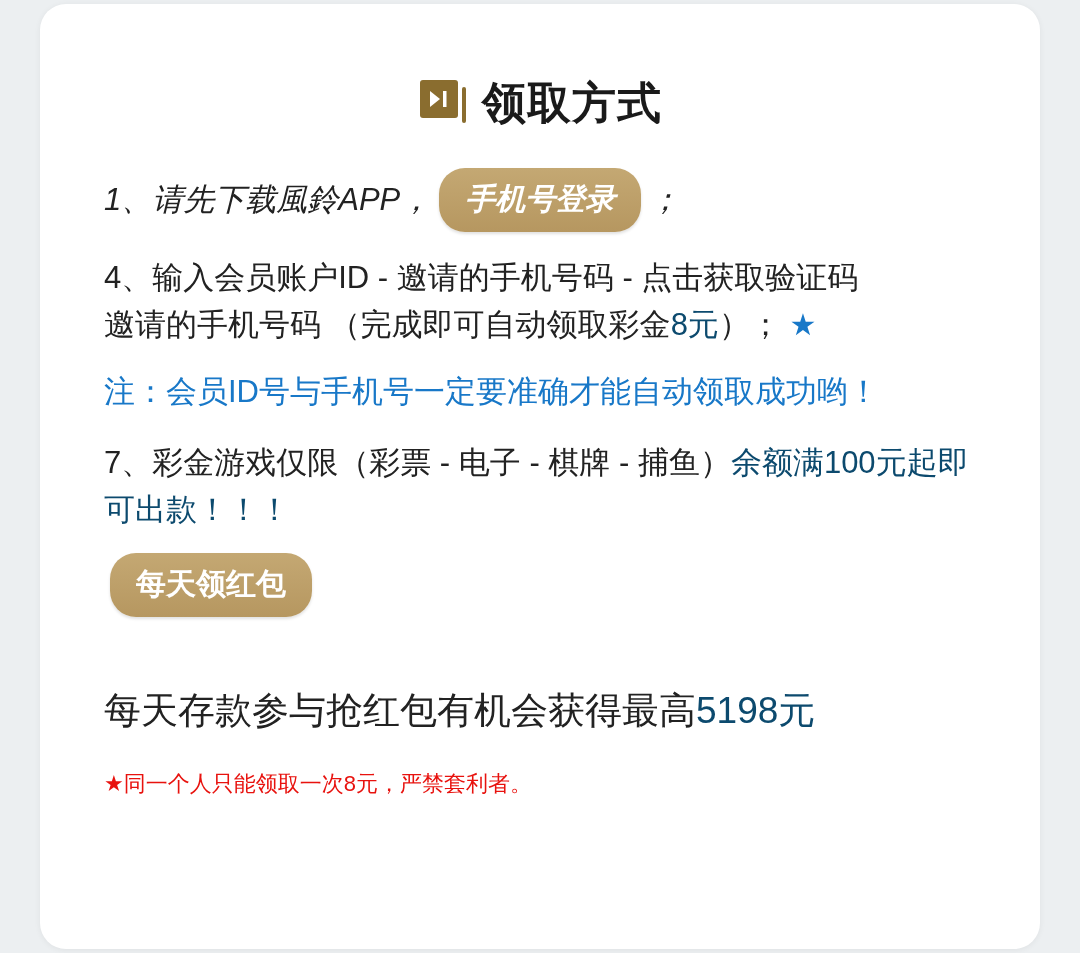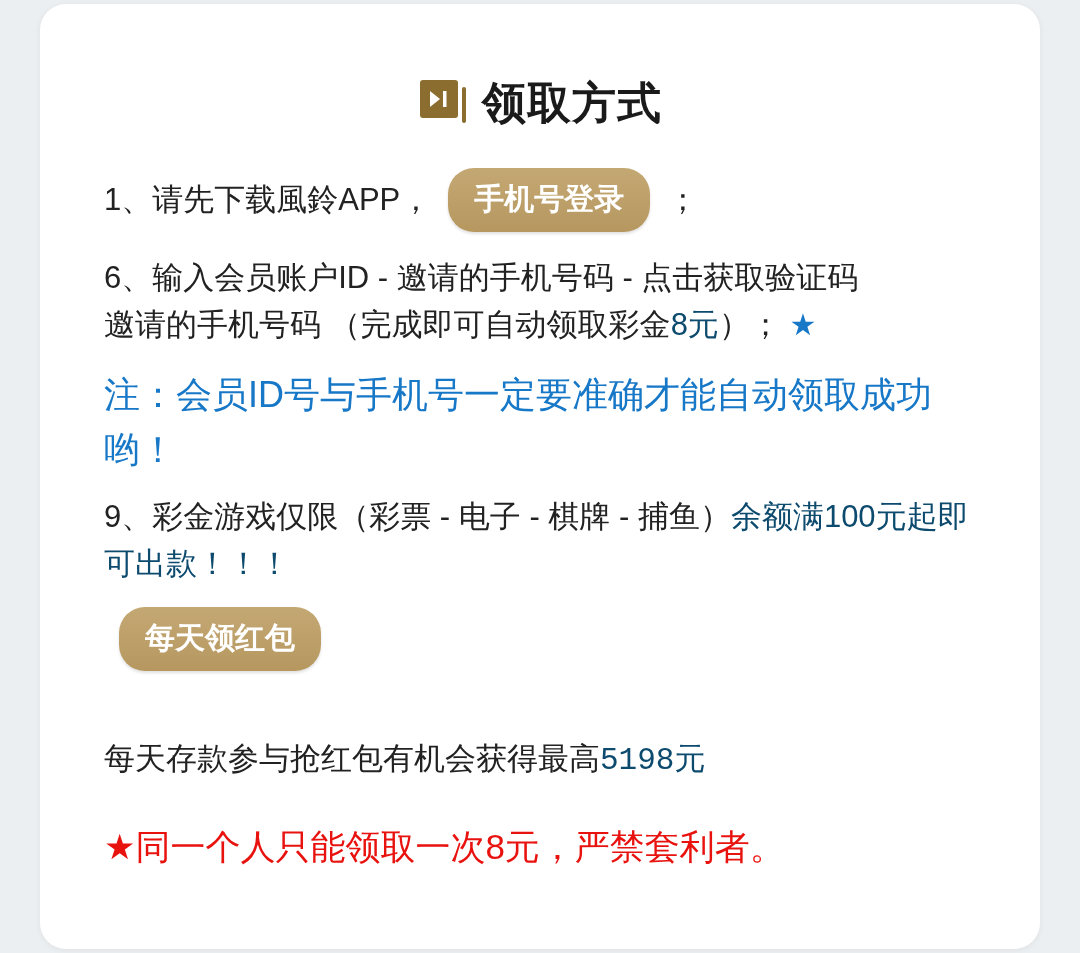--- a/index.html
+++ b/index.html
@@ -48,61 +48,61 @@
     line-height: 1;
   }
   .body {
     margin: 40px 52px 0 52px;
     font-size: 31px;
     color: #222222;
     line-height: 1.52;
   }
   .line {
     margin-bottom: 22px;
+    font-style: italic;
   }
   .para {
     margin-bottom: 20px;
   }
   .inline-row {
     display: flex;
     align-items: center;
     flex-wrap: wrap;
     gap: 2px;
   }
   .pill {
     display: inline-flex;
     align-items: center;
     justify-content: center;
     background: linear-gradient(180deg, #c4a873 0%, #b69760 100%);
     color: #ffffff;
     font-weight: bold;
     font-size: 30px;
     border-radius: 26px;
     padding: 8px 26px 10px 26px;
-    margin: 0 15px;
+    margin: 0 6px;
     box-shadow: 0 2px 3px rgba(0,0,0,0.12);
     white-space: nowrap;
   }
   .red { color: #0c4a6e; }
   .star-blue { color: #1878c8; font-size: 30px; }
   .star-red { color: #e8120e; }
   .note {
     color: #1878c8;
-    font-size: 36px;
-    margin-bottom: 16px;
+    font-size: 31px;
+    margin-bottom: 24px;
   }
   .spacer { height: 46px; }
   .footer-line {
-    font-size: 31px;
+    font-size: 37px;
     color: #222222;
-    margin-bottom: 36px;
-    font-family: Liberation Mono, monospace;
+    margin-bottom: 28px;
   }
   .footer-red {
-    font-size: 35px;
+    font-size: 22px;
     color: #e8120e;
   }
 </style>
 </head>
 <body>
 
 <div class="card">
 
   <div class="title-row">
     <span class="title-icon">
@@ -118,31 +118,31 @@
 
   <div class="body">
 
     <div class="line inline-row">
       <span>1、请先下载風鈴APP，</span>
       <span class="pill">手机号登录</span>
       <span>；</span>
     </div>
 
     <div class="para">
-      <div>6、输入会员账户ID - 邀请的手机号码 -  点击获取验证码</div>
+      <div>4、输入会员账户ID - 邀请的手机号码 -  点击获取验证码</div>
       <div>
         <span>邀请的手机号码 （完成即可自动领取彩金</span><span class="red">8元</span><span>）；</span>
         <span class="star-blue">★</span>
       </div>
     </div>
 
     <div class="note">注：会员ID号与手机号一定要准确才能自动领取成功哟！</div>
 
     <div class="para">
-      <span>9、彩金游戏仅限（彩票 - 电子 - 棋牌 - 捕鱼）</span><span class="red">余额满100</span><span class="red">元起即可出款</span><span class="red">！！！</span>
+      <span>7、彩金游戏仅限（彩票 - 电子 - 棋牌 - 捕鱼）</span><span class="red">余额满100</span><span class="red">元起即可出款</span><span class="red">！！！</span>
     </div>
 
     <div class="para inline-row">
       <span class="pill">每天领红包</span>
     </div>
 
     <div class="spacer"></div>
 
     <div class="footer-line">
       <span>每天存款参与抢红包有机会获得最高</span><span class="red">5198元</span>

